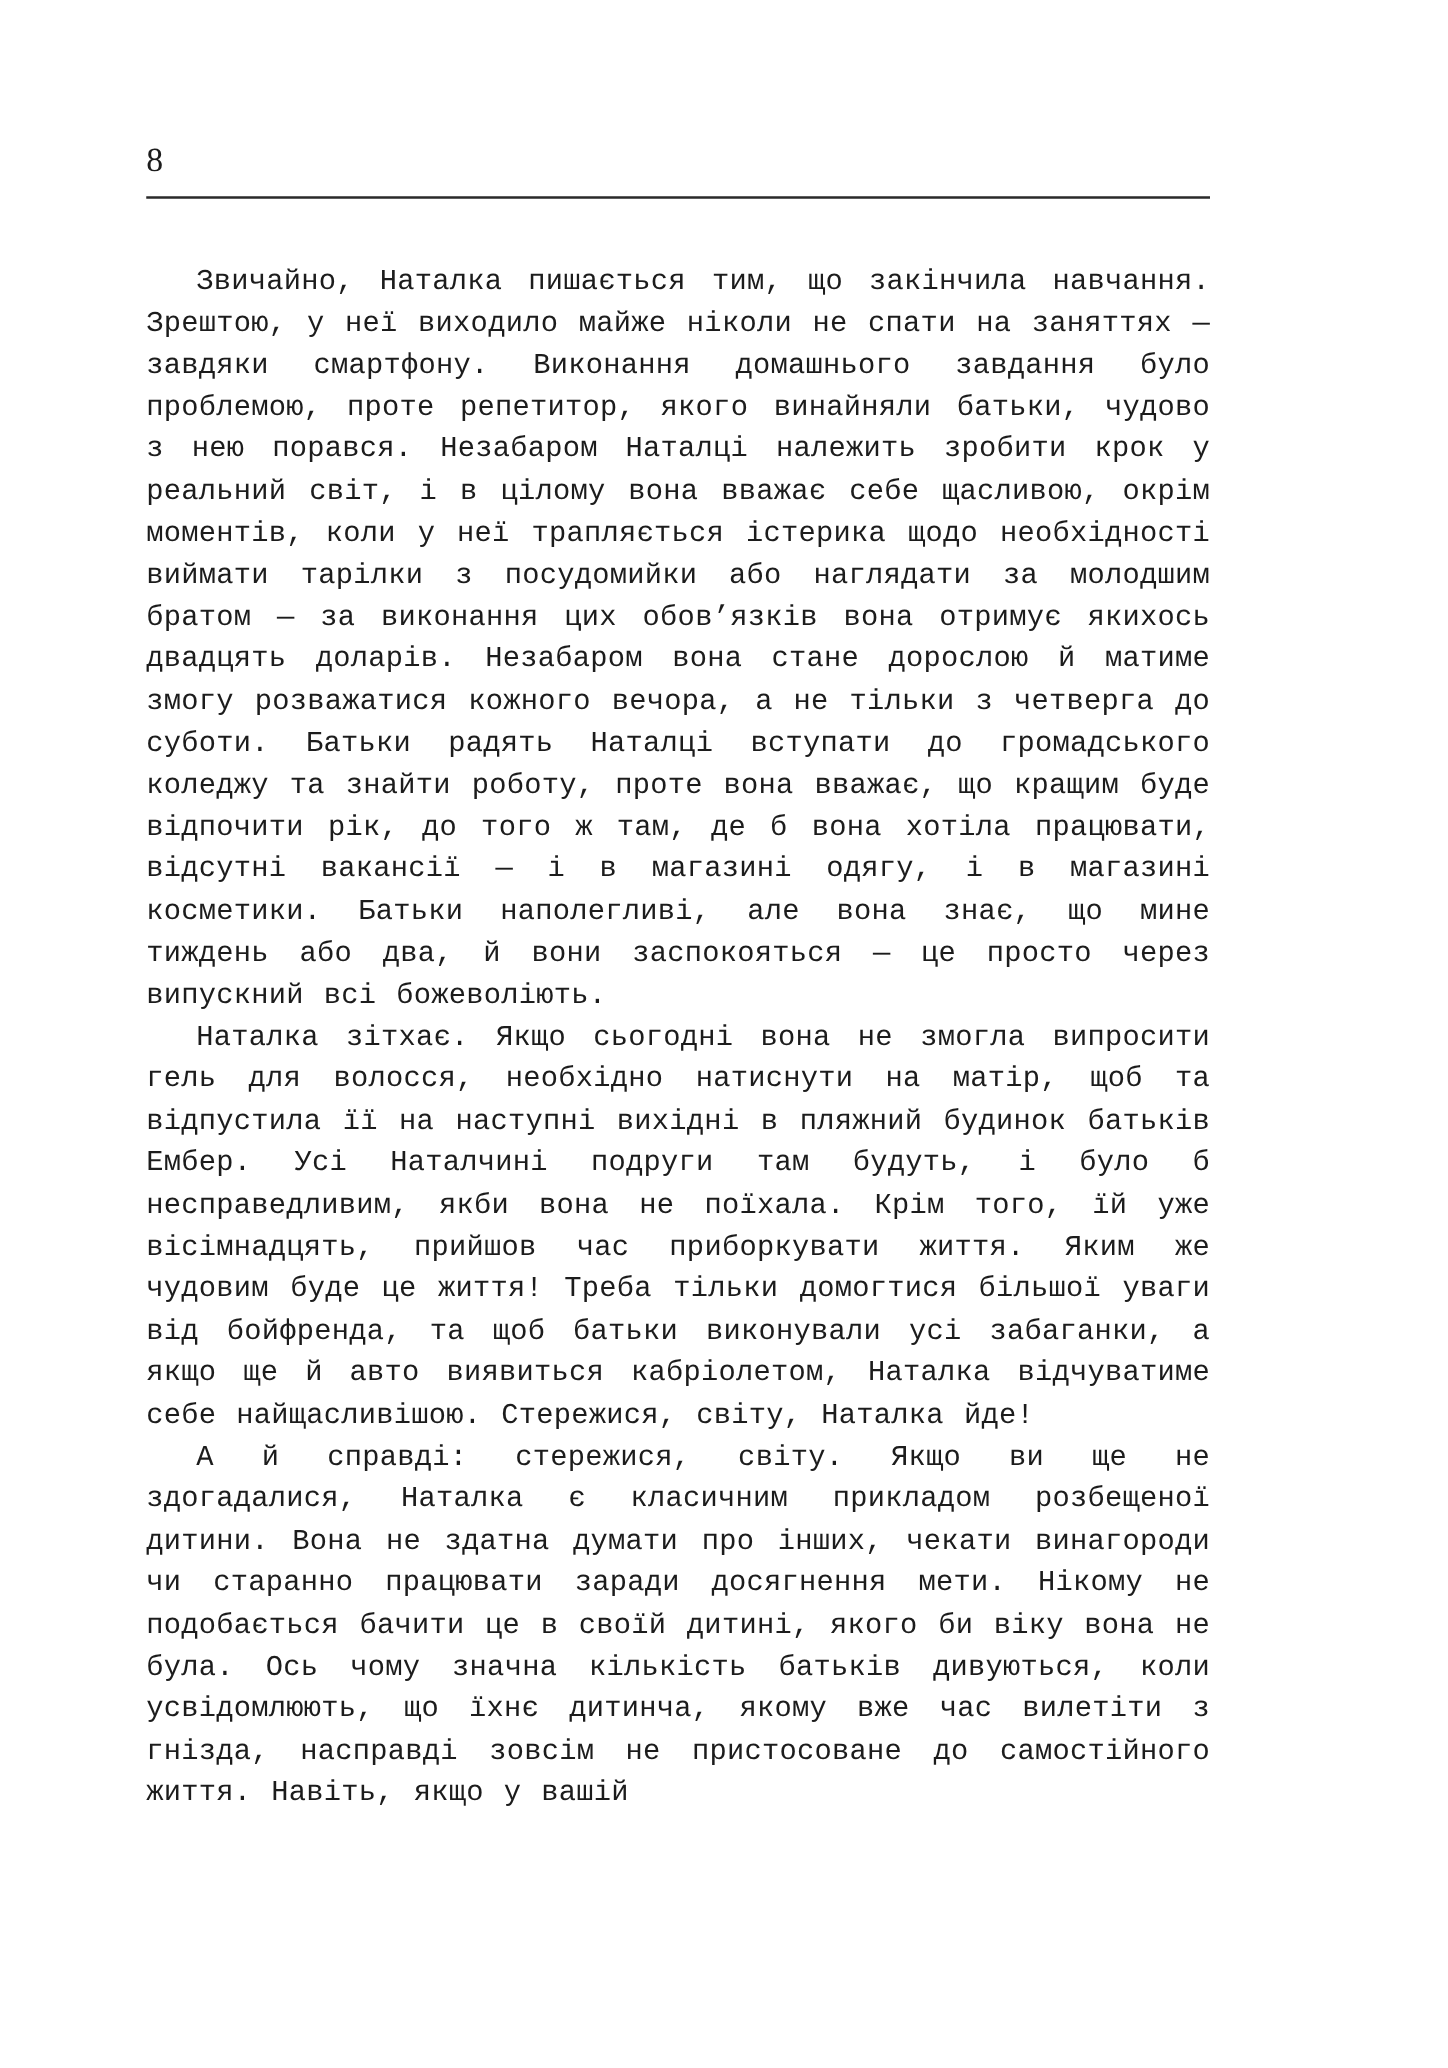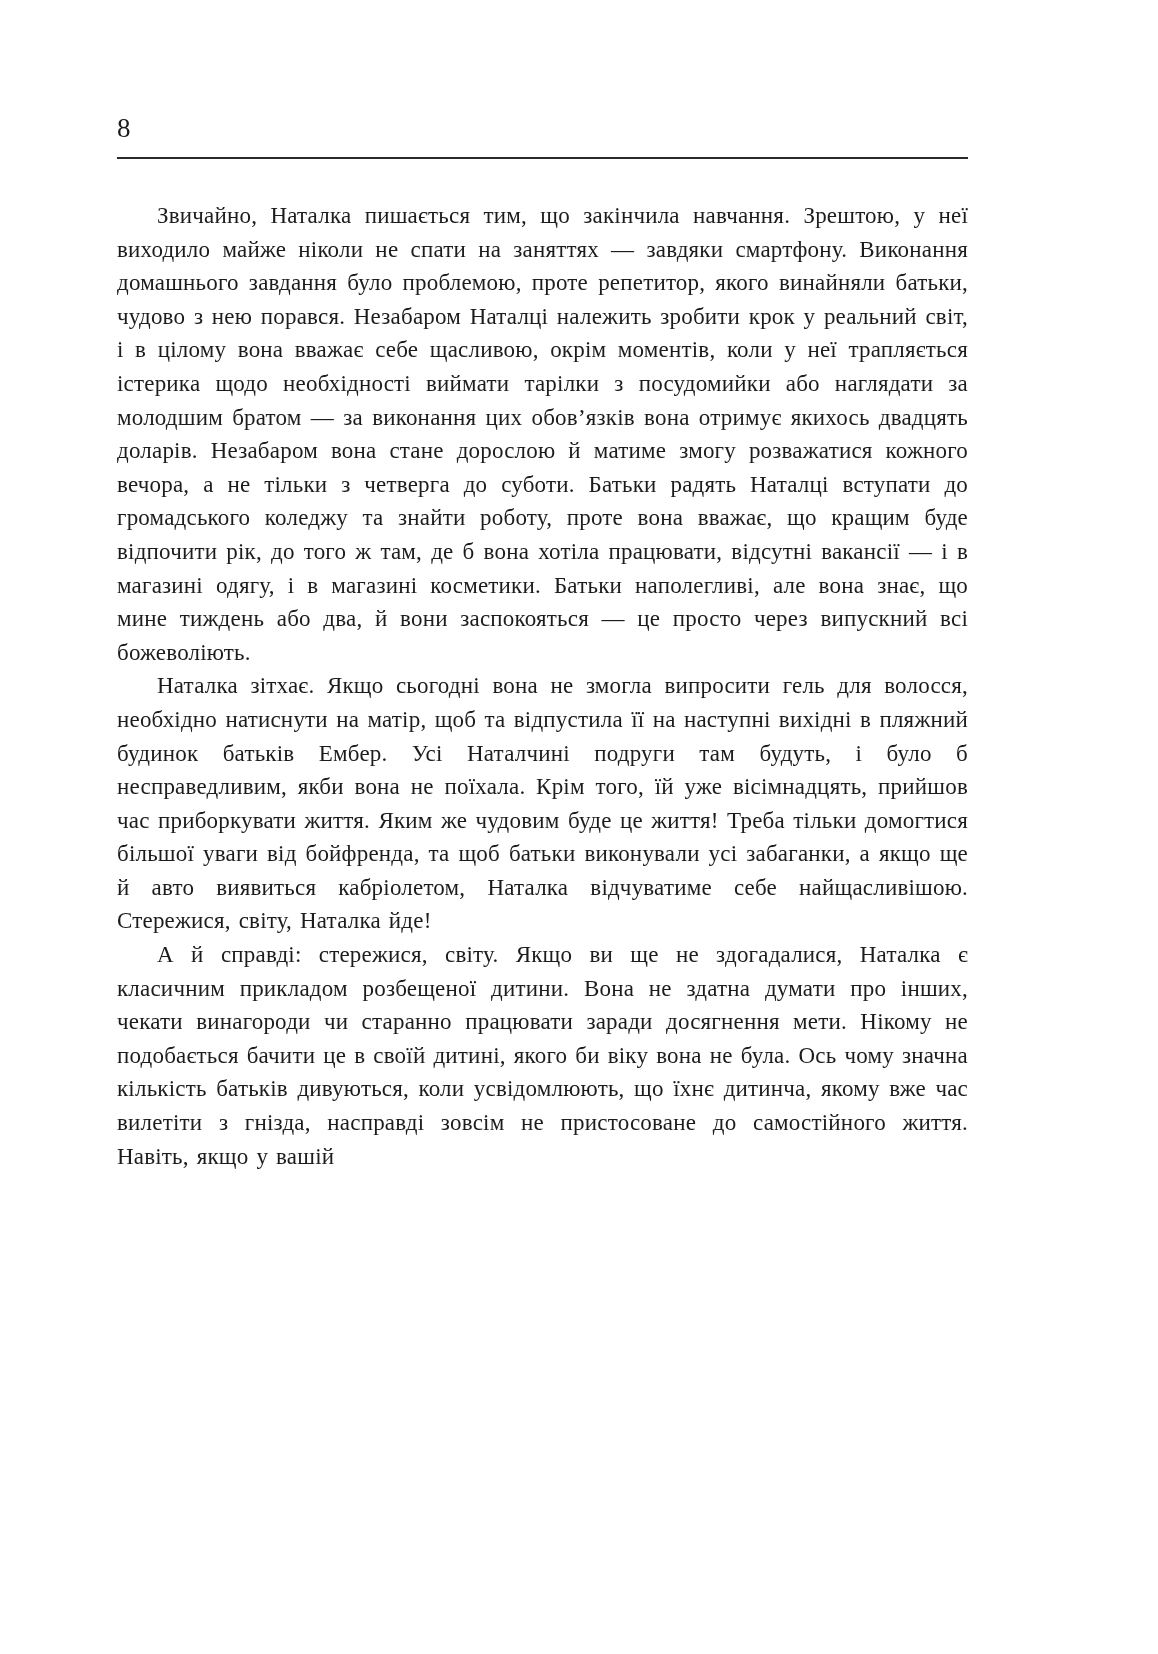--- a/index.html
+++ b/index.html
@@ -31,22 +31,23 @@
     color: #1c1c1c;
   }
   .header-rule {
     border: none;
     border-top: 2px solid #2a2a2a;
     margin: 13px 0 0 0;
     width: 851px;
     height: 0;
   }
   .page-body {
-    margin-top: 40px;
+    margin-top: 50px;
     width: 851px;
+    font-family: Liberation Mono, monospace;
   }
   .page-body p {
     margin: 0;
     text-indent: 40px;
     font-size: 23px;
     line-height: 33.6px;
     text-align: justify;
     word-spacing: 2px;
     letter-spacing: 0.2px;
   }

